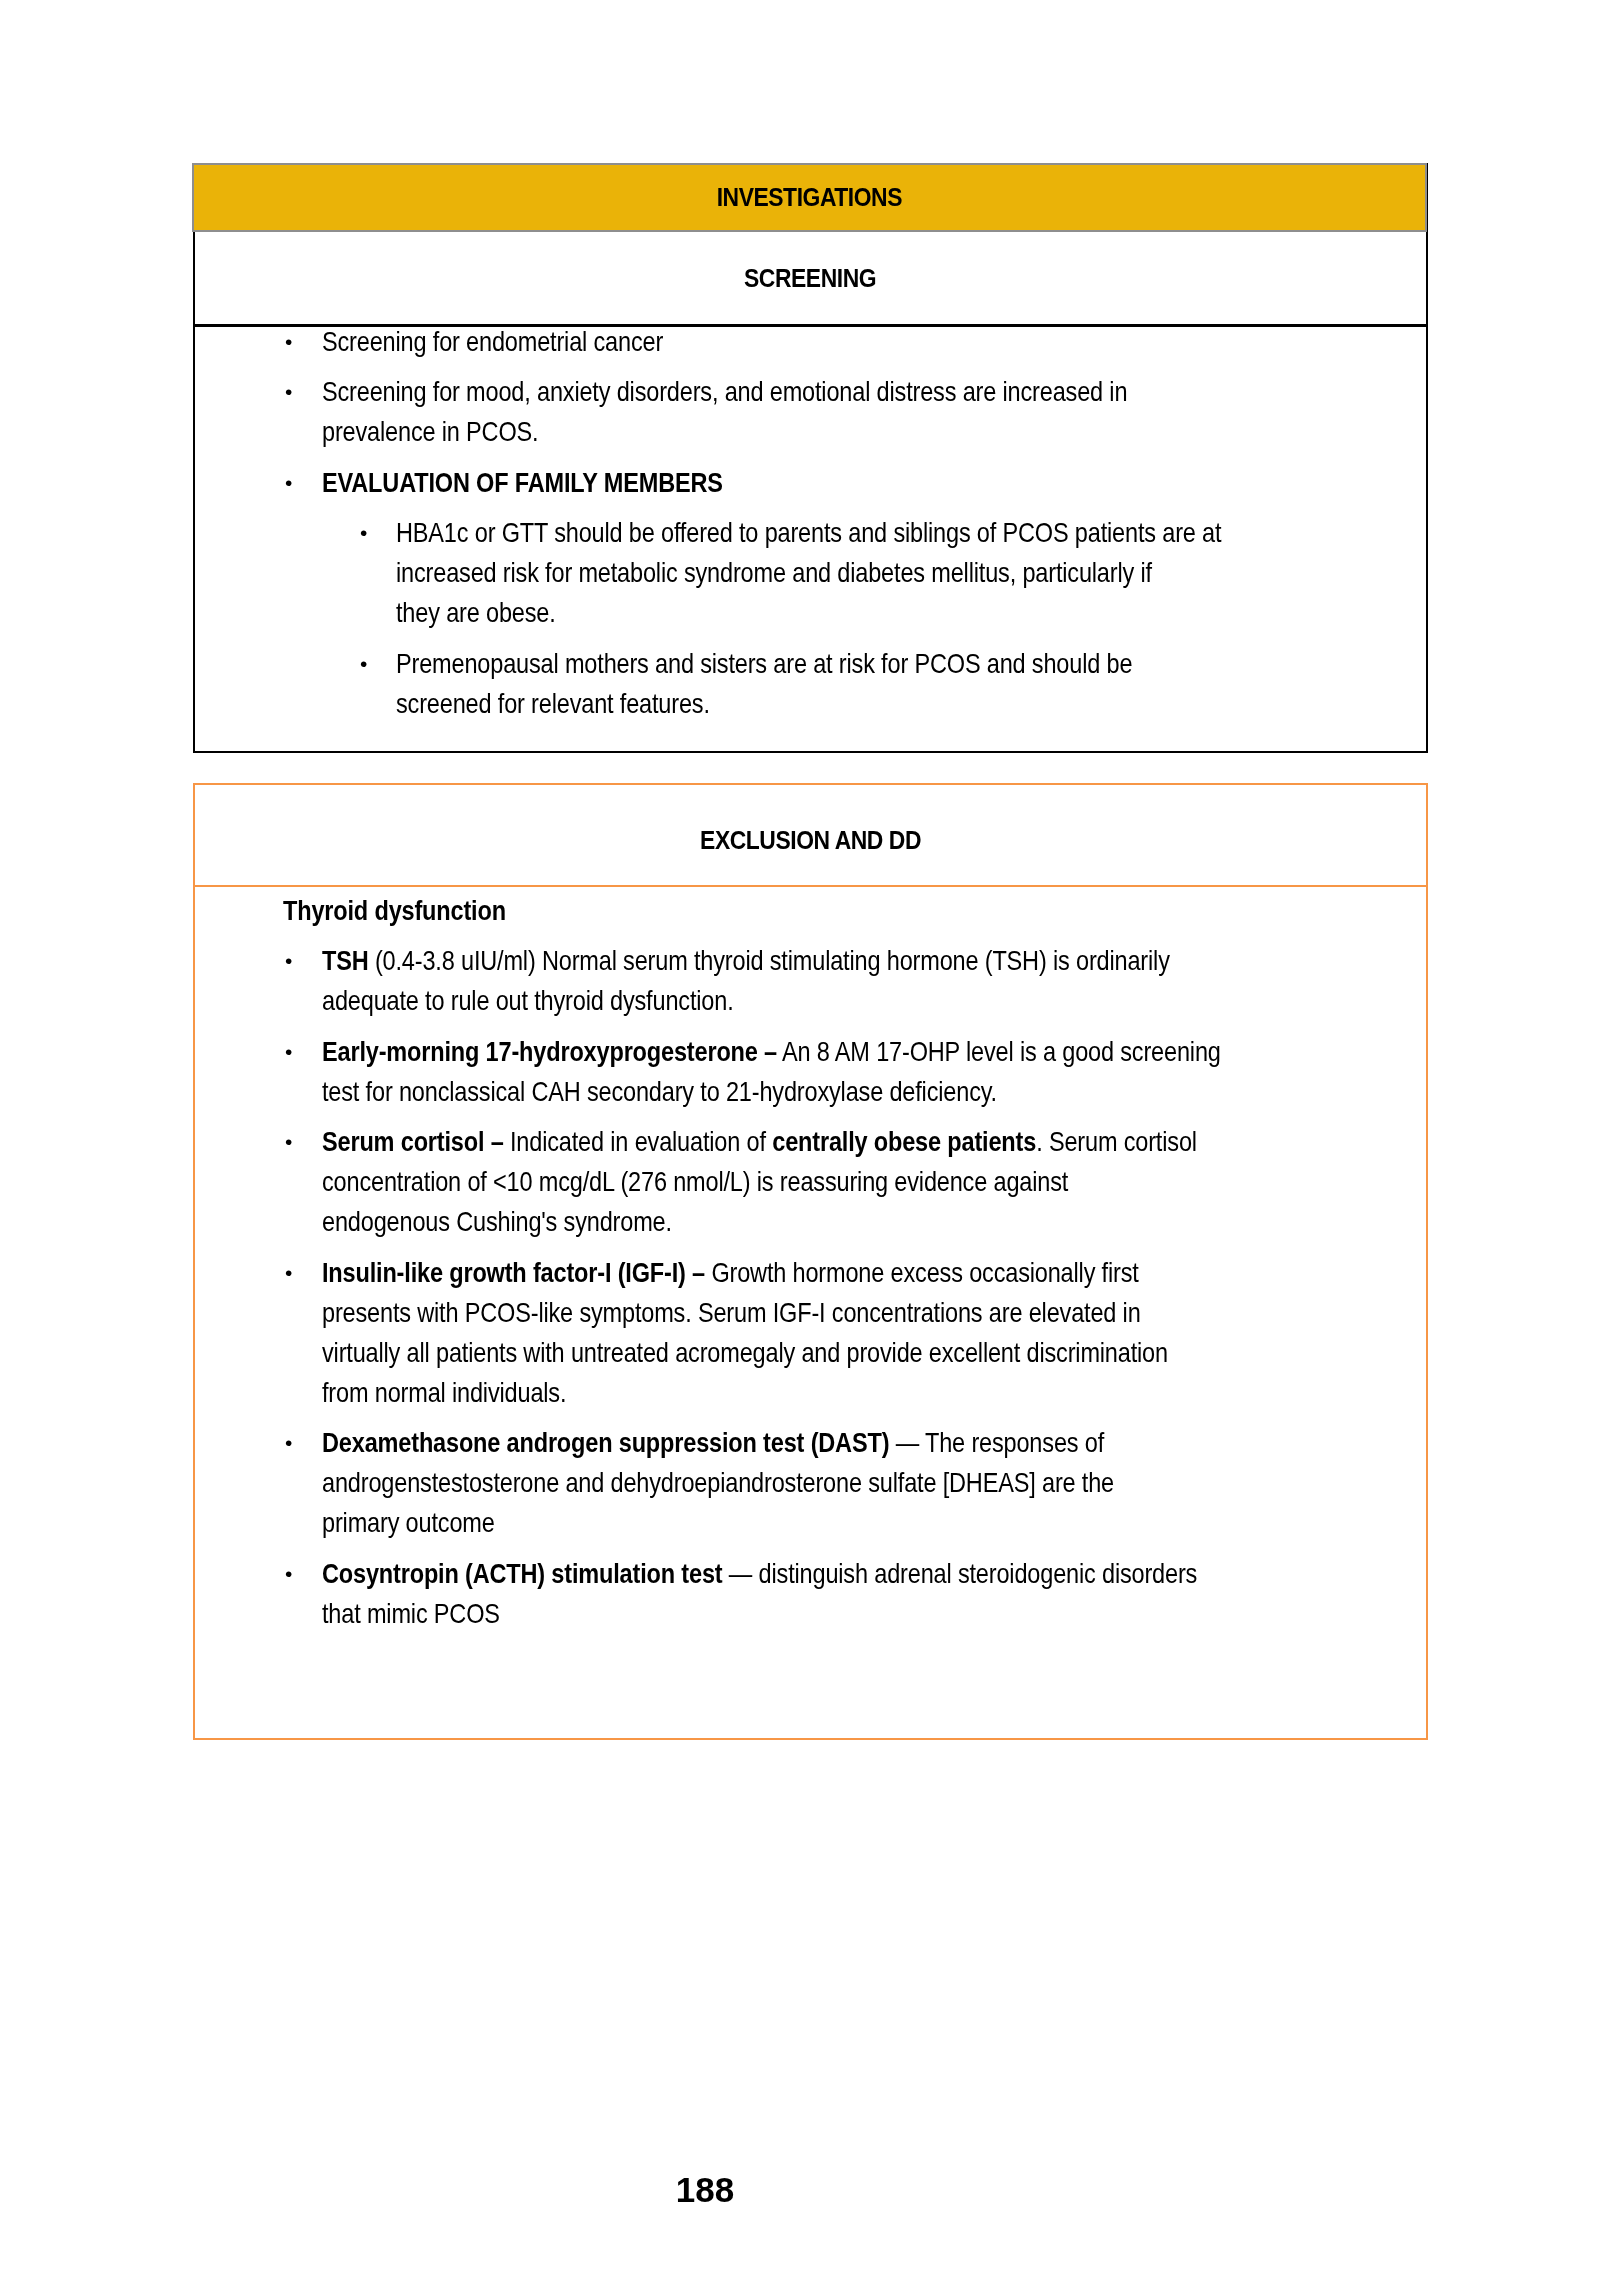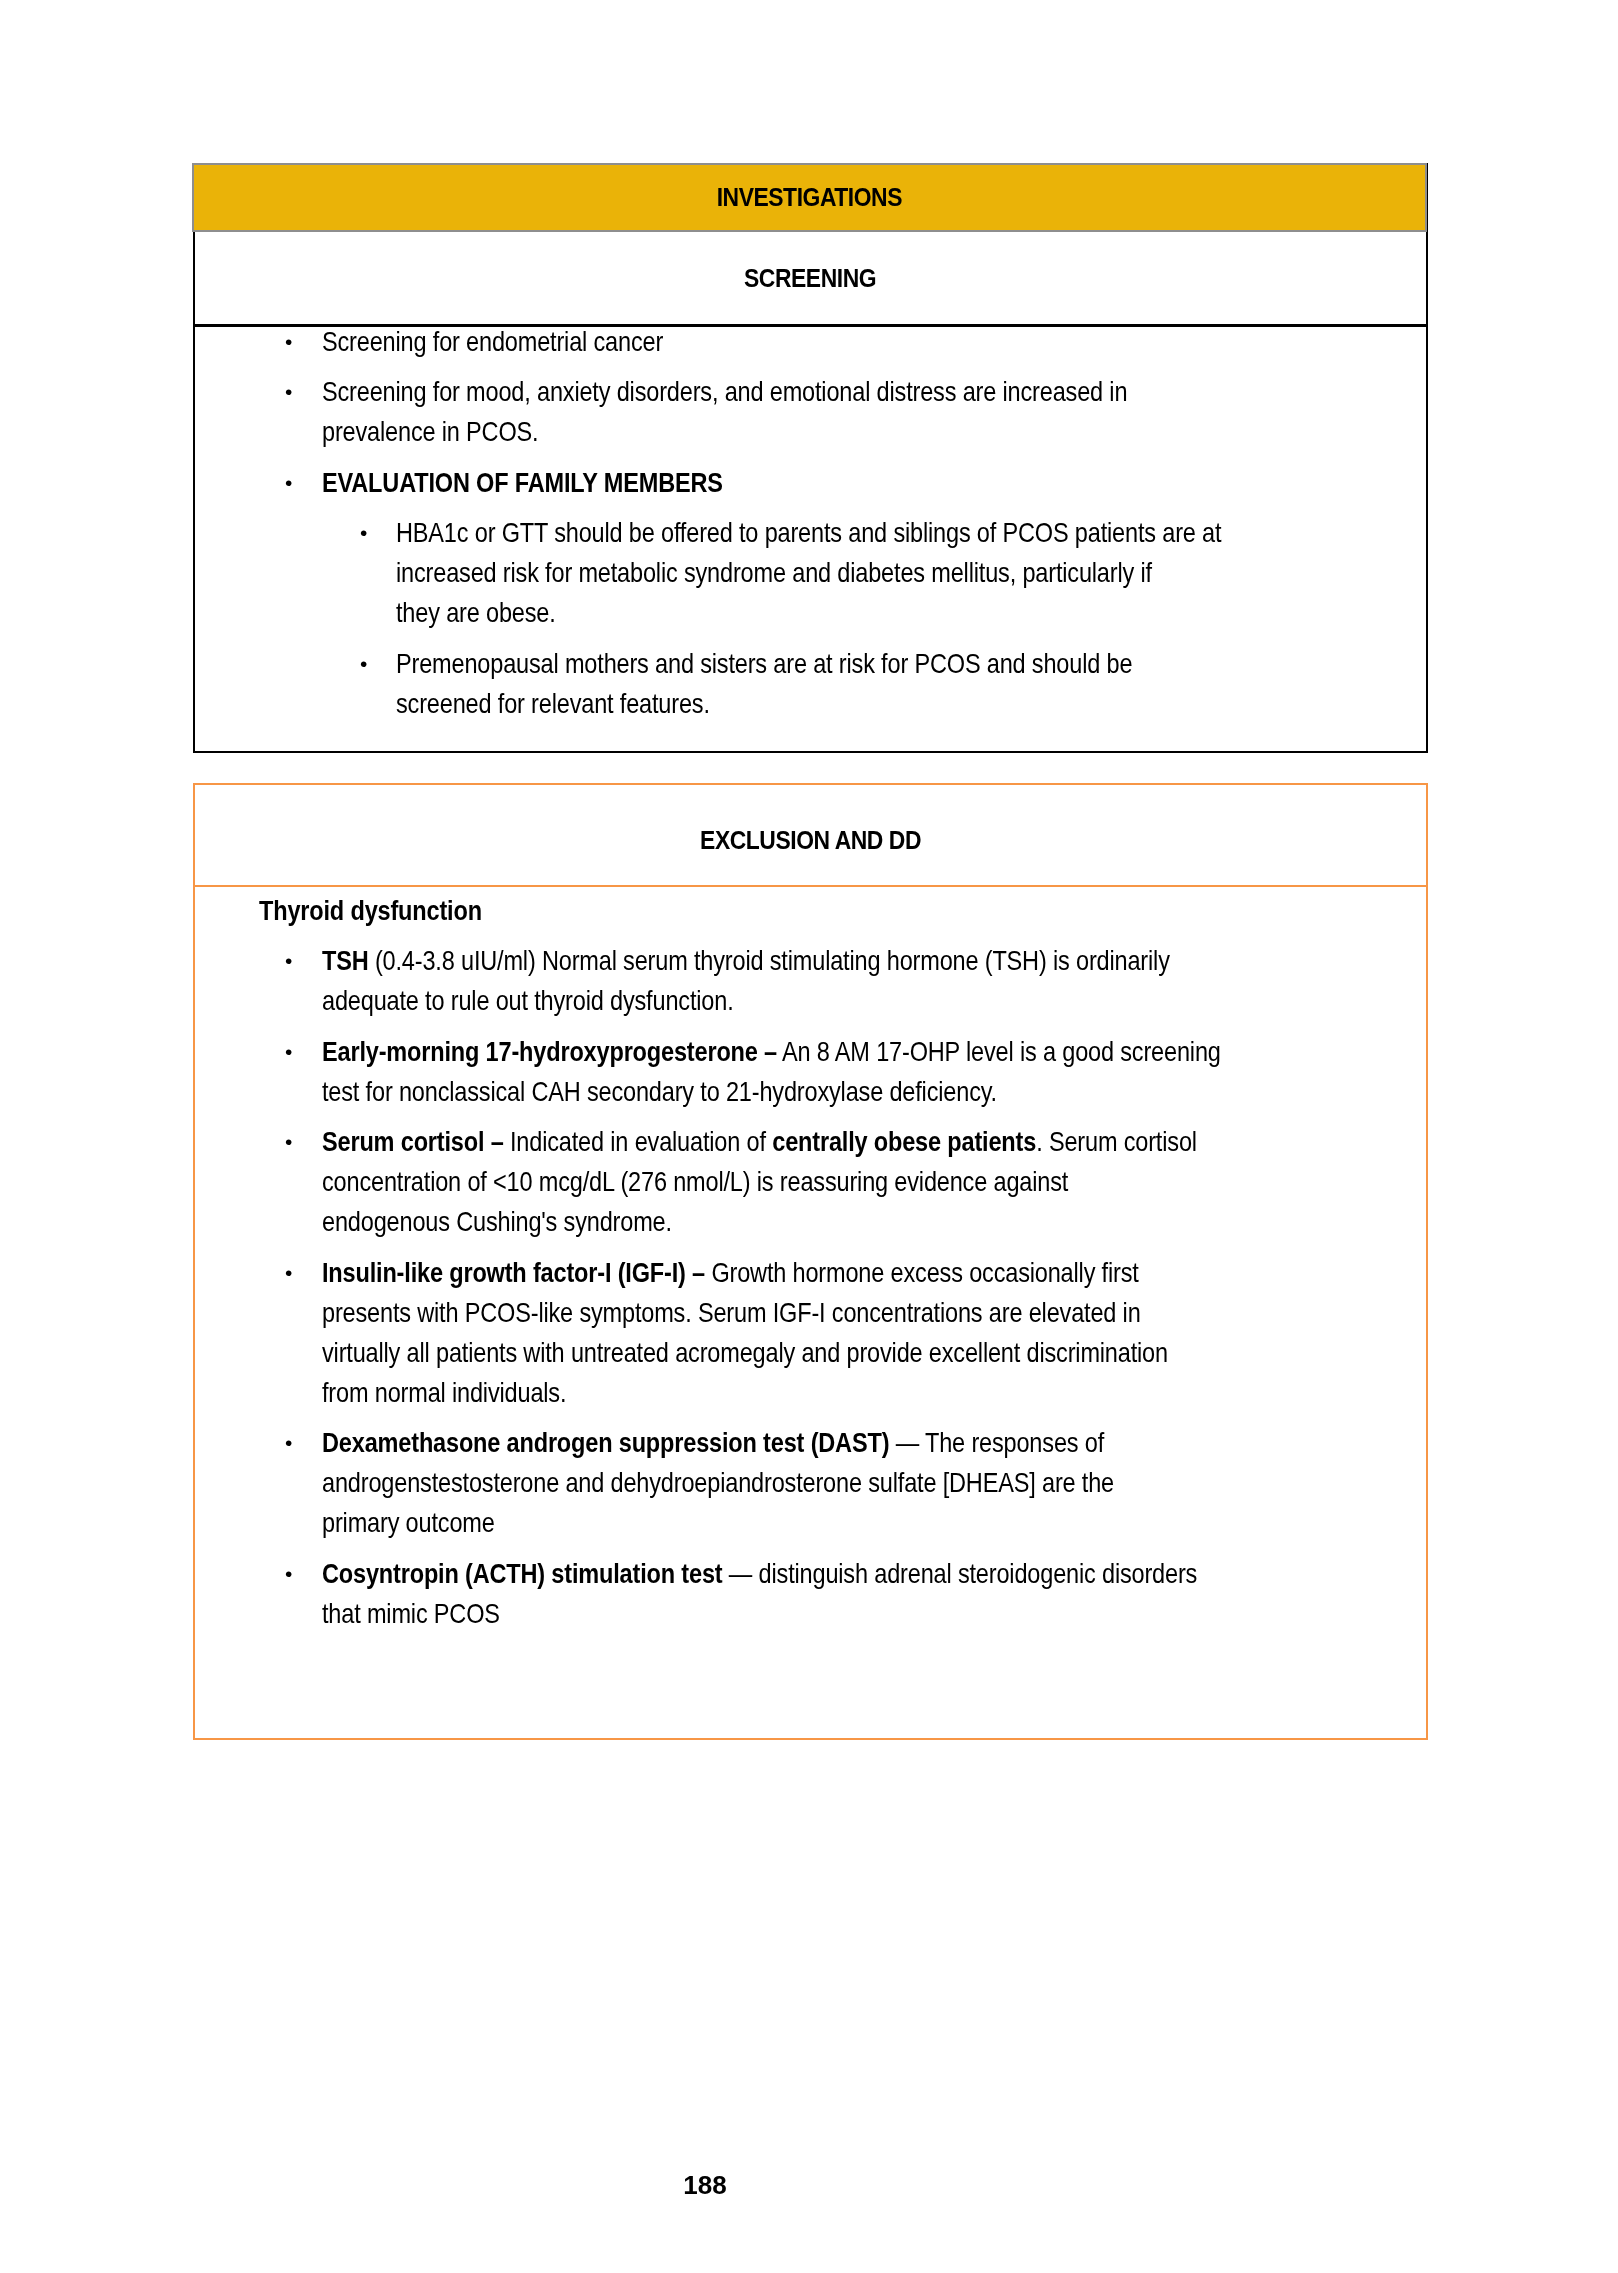--- a/index.html
+++ b/index.html
@@ -24,26 +24,26 @@
   #box2 .content { top: 94px; }
   .item { position: relative; margin-bottom: 10.5px; }
   .line { font-size: 28px; line-height: 40px; white-space: nowrap;
           transform: scaleX(0.84); transform-origin: left center; letter-spacing: -0.2px; }
   .line b { font-weight: bold; }
   .bullet { position: absolute; top: 0; font-size: 21px; line-height: 40px; }
   .lvl1 { padding-left: 127px; }
   .lvl1 .bullet { left: 90px; }
   .lvl2 { padding-left: 201px; }
   .lvl2 .bullet { left: 165px; }
-  .heading { padding-left: 64px; margin-bottom: 10.5px; }
+  .heading { padding-left: 88px; margin-bottom: 10.5px; }
   .heading .line { font-weight: bold; }
   #box1 .content .item:first-child { margin-top: 7.6px; }
   #box2 .content .heading:first-child { margin-top: 11.5px; }
   #page-number { position: absolute; left: 0; width: 1410px; top: 2170px; text-align: center;
-       font-size: 26px; font-weight: bold; font-family: "Liberation Sans", sans-serif; }
+       font-size: 35px; font-weight: bold; font-family: "Liberation Sans", sans-serif; }
 </style>
 </head>
 <body>
 
 <div id="box1" class="box">
   <div class="hdr-pink">
     <span class="hdr-text">INVESTIGATIONS</span>
   </div>
   <div class="hdr-sub">
     <span class="hdr-text">SCREENING</span>

